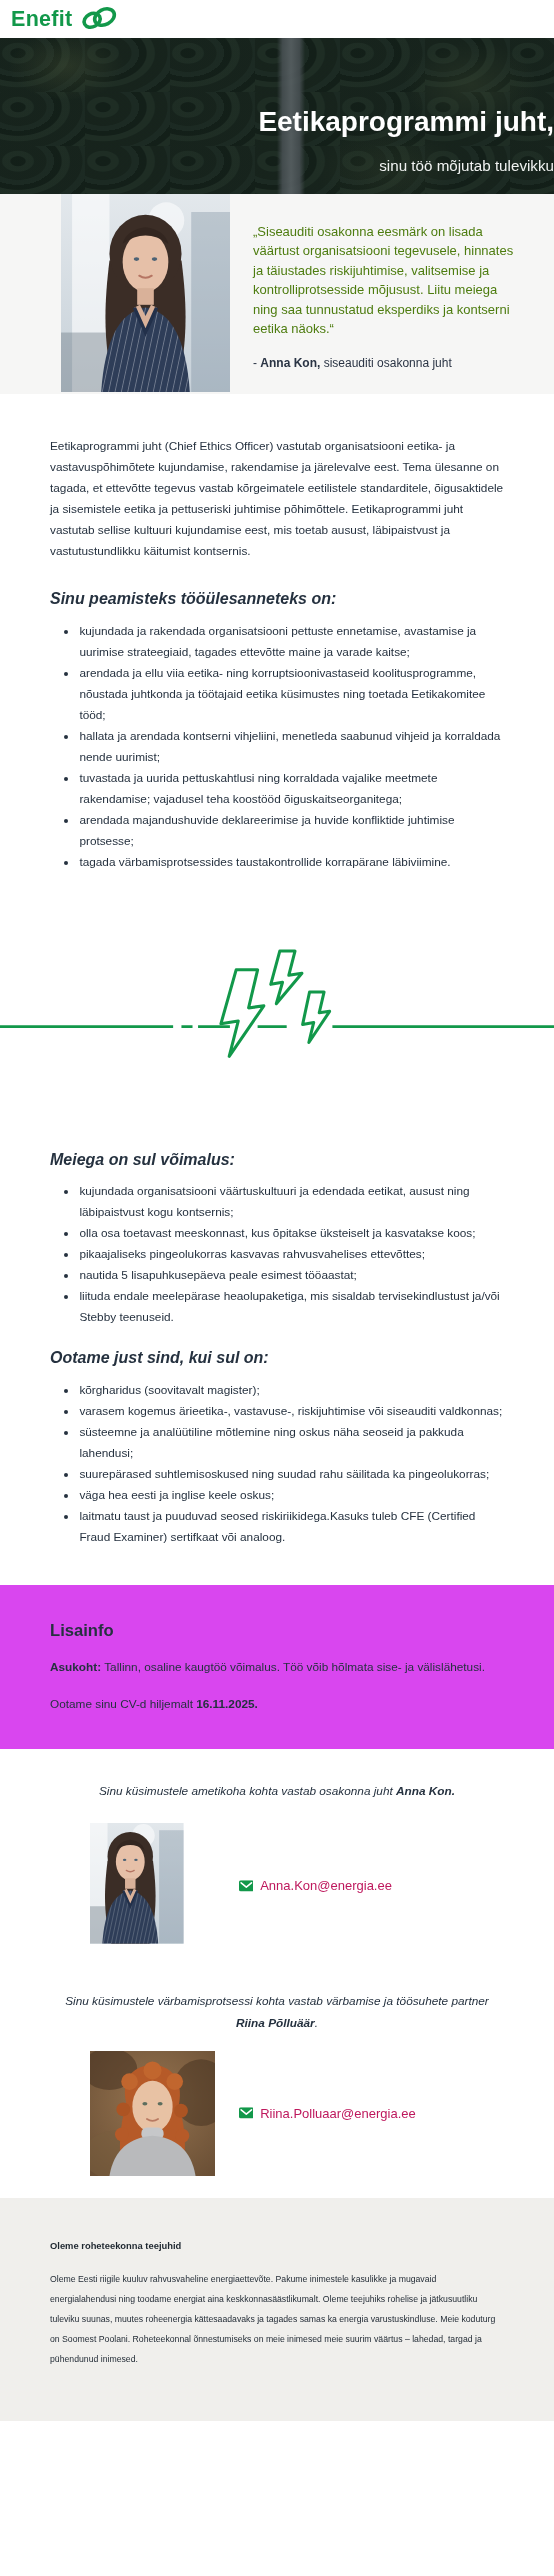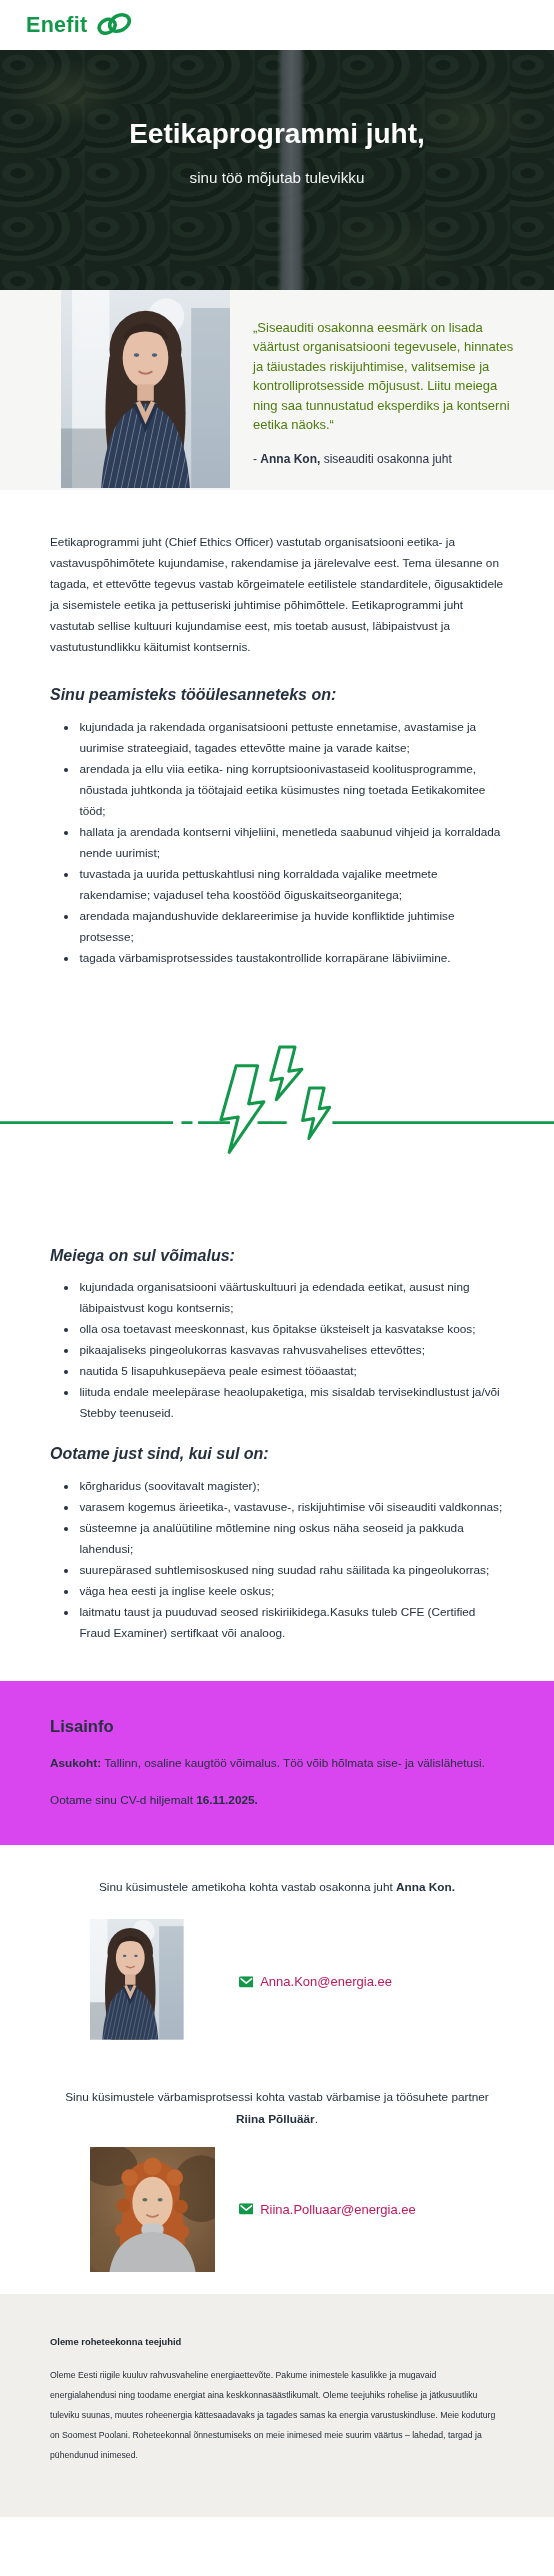--- a/index.html
+++ b/index.html
@@ -6,28 +6,28 @@
   html, body { background: #ffffff; }
   body {
     width: 554px;
     margin: 0 auto;
     font-family: "Liberation Sans", "DejaVu Sans", sans-serif;
     color: #25313f;
   }
   .defs { position: absolute; width: 0; height: 0; overflow: hidden; }
 
   
-  .topbar { height: 50px; background: #ffffff; display: flex; align-items: center; padding-left: 26px; }
+  .topbar { height: 38px; background: #ffffff; display: flex; align-items: center; padding-left: 11px; }
   .logo { display: flex; align-items: center; gap: 5.5px; text-decoration: none; }
   .logo-text { font-size: 21.5px; font-weight: 600; letter-spacing: 0.3px; color: #12984a; }
   .logo-mark { width: 40px; height: 26px; }
 
   
   .hero {
-    position: relative; height: 240px; overflow: hidden; text-align: center;
+    position: relative; height: 156px; overflow: hidden; text-align: right;
     background-color: #22322a;
     background-image:
       linear-gradient(rgba(10,18,14,.22), rgba(10,18,14,.22)),
       radial-gradient(ellipse 83px 49px at 12% 18%, rgba(104,116,74,.30), transparent 70%),
       radial-gradient(ellipse 97px 62px at 85% 30%, rgba(96,110,72,.24), transparent 70%),
       radial-gradient(ellipse 104px 62px at 70% 85%, rgba(88,102,66,.20), transparent 70%),
       repeating-radial-gradient(ellipse 36px 23.6px at 18px 15.2px,
         rgba(12,22,16,.55) 0 7px, rgba(40,58,44,.30) 8.3px 15.2px,
         rgba(18,30,22,.48) 16.6px 28px, rgba(30,44,34,.2) 29px 36px);
     background-size: auto, auto, auto, auto, 85px 54px;
@@ -62,21 +62,21 @@
   
   .divider { margin-top: 76px; height: 115px; }
   .divider svg { display: block; width: 554px; height: 115px; }
 
   
   .lisainfo { margin-top: 37px; background: #d946ef; padding: 36px 50px 35px 50px; }
   .lisainfo h2 { font-size: 16.6px; font-weight: 700; }
   .lisainfo p { margin-top: 16.6px; font-size: 11.8px; line-height: 20px; }
 
   
-  .contact-lead { margin: 32px auto 0 auto; max-width: 444px; text-align: center; font-size: 11.8px; line-height: 21.5px; }
+  .contact-lead { margin: 32px auto 0 auto; max-width: 444px; text-align: center; font-size: 11.8px; line-height: 21.5px; font-style: italic; }
   .contact-row { display: flex; align-items: center; gap: 23.6px; margin: 21px 0 0 90px; }
   .contact-photo { width: 125px; height: 125px; overflow: hidden; flex: 0 0 auto; }
   .email { display: flex; align-items: center; gap: 7px; text-decoration: none; }
   .email .env { width: 14.6px; height: 11.8px; }
   .email span { font-size: 13px; color: #be185d; }
   .lead-2 { margin-top: 43px; }
   .row-2 { margin-top: 16.6px; text-align: right; }
 
   
   .footer { margin-top: 22px; background: #f0efec; padding: 42px 58px 52px 50px; }

